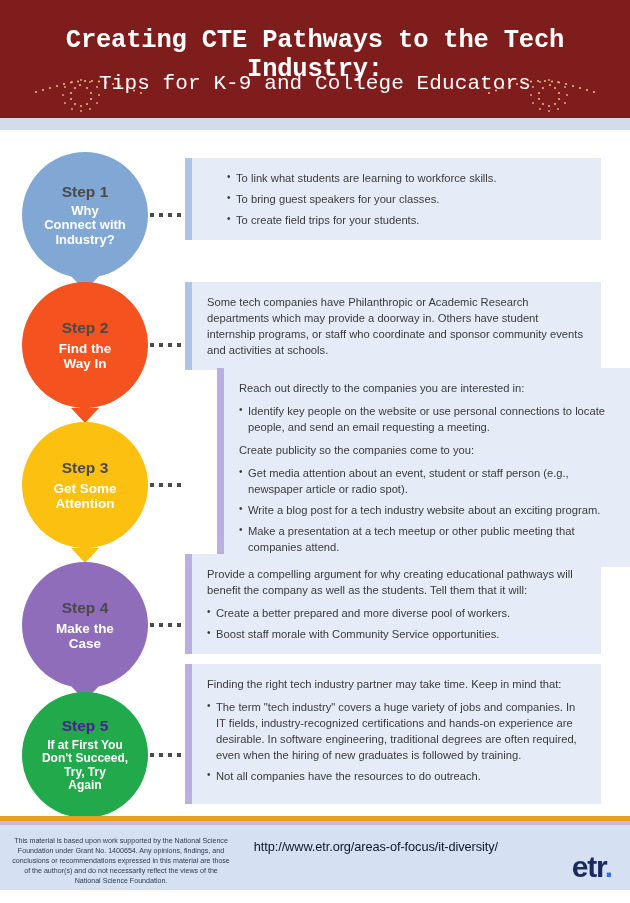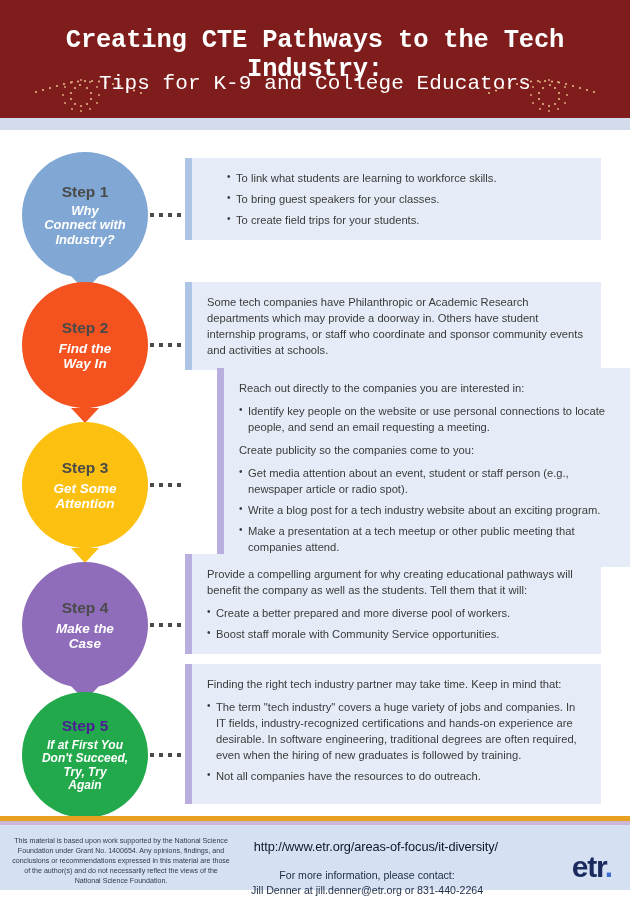--- a/index.html
+++ b/index.html
@@ -106,21 +106,20 @@
     font-size: 15.5px;
     font-weight: bold;
     color: #4A4A4A;
     margin-bottom: 4px;
   }
   .circle .step-name {
     font-size: 13.5px;
     font-weight: bold;
     color: #ffffff;
     padding: 0 6px;
-    font-style: italic;
   }
 
   
   .arrow {
     position: absolute;
     left: 71px;
     width: 28px;
   }
   .arrow .shaft {
     width: 10px;
@@ -475,20 +474,16 @@
           </div>
         </div>
       </div>
     </div>
 
   <div class="footer-rule-orange"></div>
   <div class="footer-rule-violet"></div>
   <div class="footer">
     <div class="footer-disclaimer">This material is based upon work supported by the National Science Foundation under Grant No. 1400654. Any opinions, findings, and conclusions or recommendations expressed in this material are those of the author(s) and do not necessarily reflect the views of the National Science Foundation.</div>
     <div class="footer-url">http://www.etr.org/areas-of-focus/it-diversity/</div>
-    <div class="footer-contact">
-      <div>For more information, please contact:</div>
-      <div>Jill Denner at jill.denner@etr.org or 831-440-2264</div>
-    </div>
     <div class="footer-logo"><span>etr</span><span class="dot">.</span></div>
   </div>
 
 </div>
 
 </body></html>

